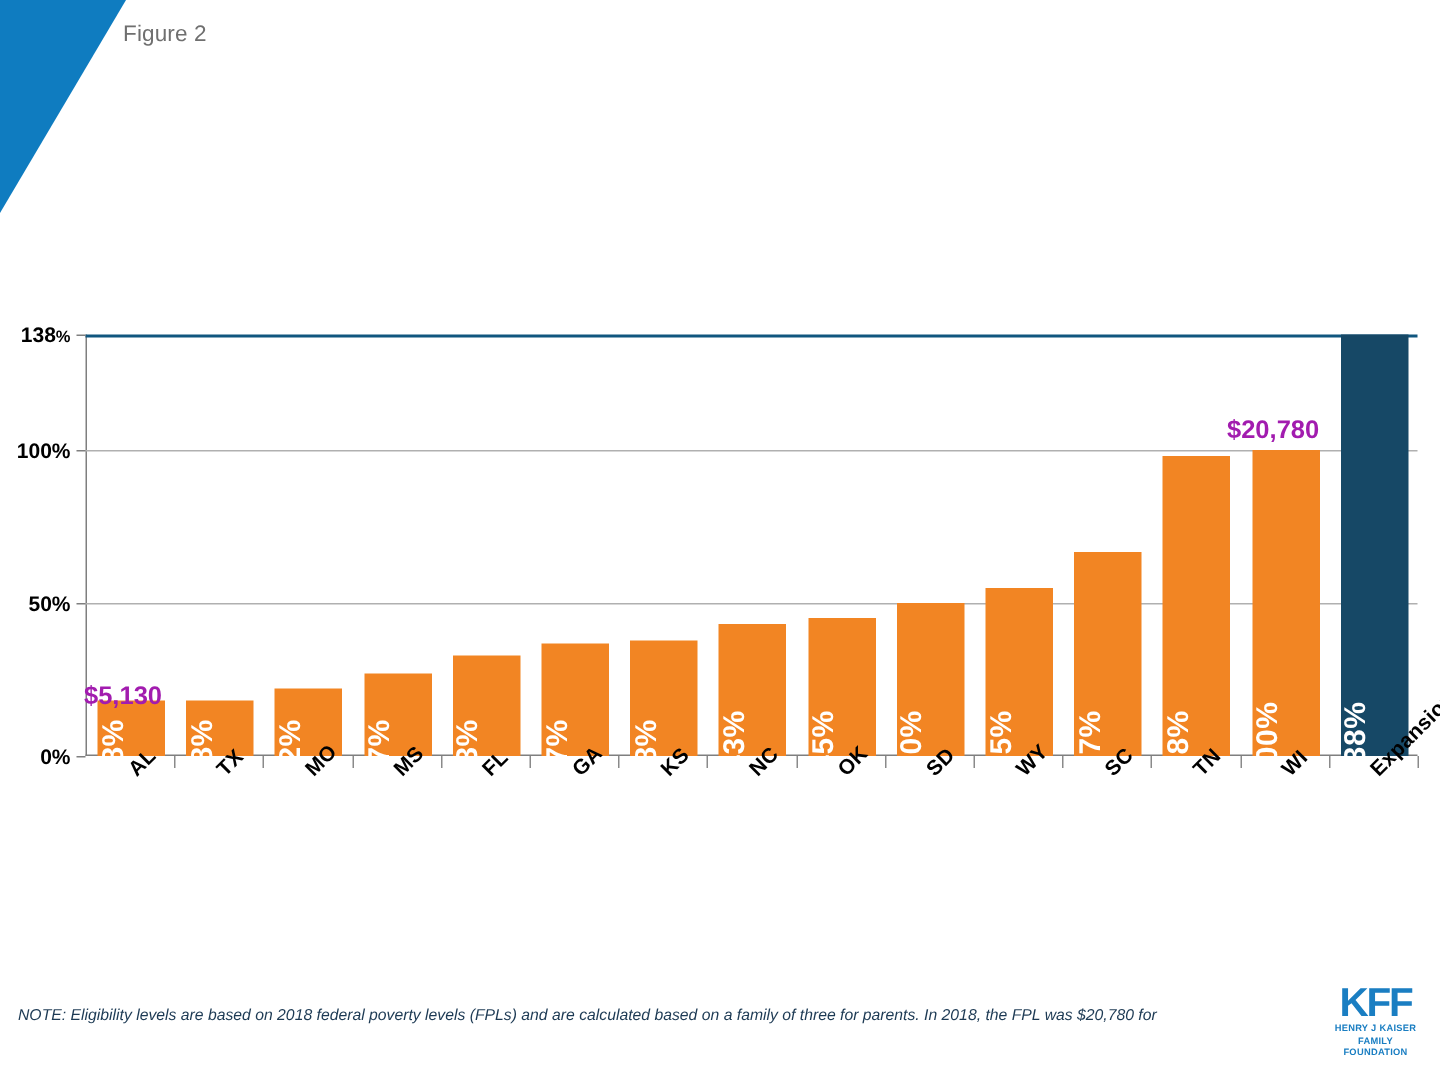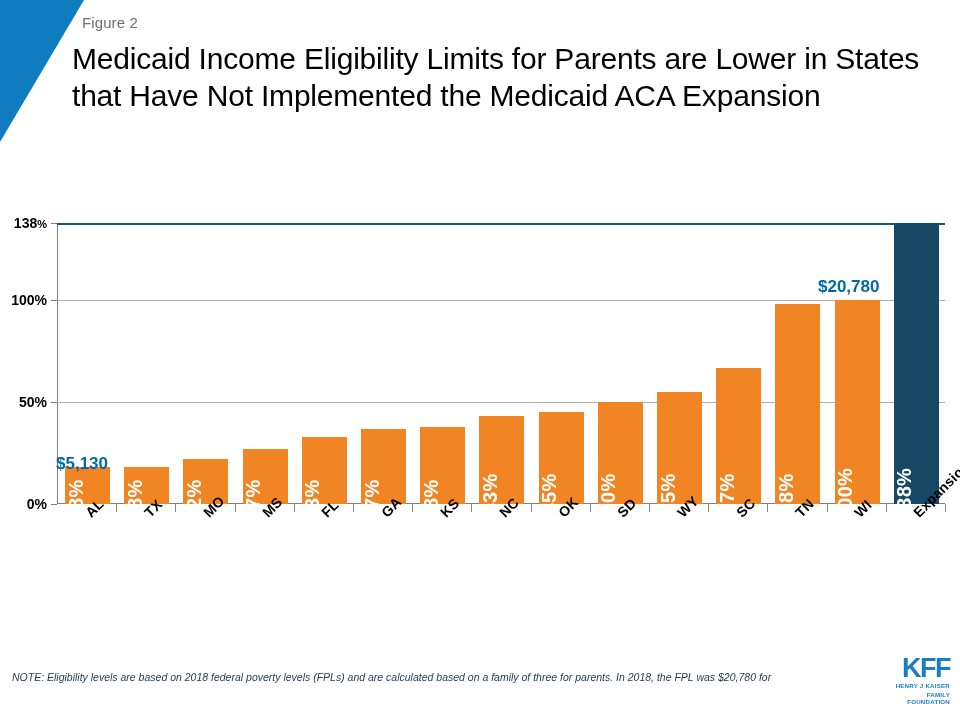--- a/index.html
+++ b/index.html
@@ -173,21 +173,21 @@
     transform: rotate(-45deg);
     letter-spacing: 0.2px;
   }
   .xlabel.long { font-size: 14px; }
 
   
   .annot {
     position: absolute;
     font-size: 17px;
     font-weight: bold;
-    color: #0369a1;
+    color: #a21caf;
     white-space: nowrap;
   }
   .annot-left  { left: 56px;  top: 454px; }
   .annot-right { left: 818px; top: 277px; }
 
   
   .footer {
     position: absolute;
     left: 12px;
     top: 671px;
@@ -197,21 +197,21 @@
     color: #1d3a54;
   }
   .footer div { white-space: nowrap; font-style: italic; }
 
   
   .kff-logo {
     position: absolute;
     left: 884px;
     top: 655px;
     width: 66px;
-    text-align: right;
+    text-align: center;
   }
   .kff-mark {
     font-family: "Liberation Sans", sans-serif;
     font-size: 27px;
     font-weight: bold;
     color: #1a7ec2;
     letter-spacing: -1.5px;
     line-height: 26px;
   }
   .kff-sub {
@@ -225,21 +225,20 @@
 </style>
 </head>
 <body>
 
 <div id="slide">
 
   <div class="corner-triangle"></div>
 
   <div class="figure-label">Figure 2</div>
 
-  <div class="main-title">Medicaid Income Eligibility Limits for Parents are Lower in States that Have Not Implemented the Medicaid ACA Expansion</div>
 
 
   <div class="plot" id="plot">
     <div class="y-axis-line"></div>
     <div id="grid-layer">
         <div class="gridline baseline" style="top: 280px;"></div>
         <div class="tick" style="top: 281px;"></div>
         <div class="y-label" style="top: 281px;">0%</div>
         <div class="gridline" style="top: 179.188px;"></div>
         <div class="tick" style="top: 179.188px;"></div>

